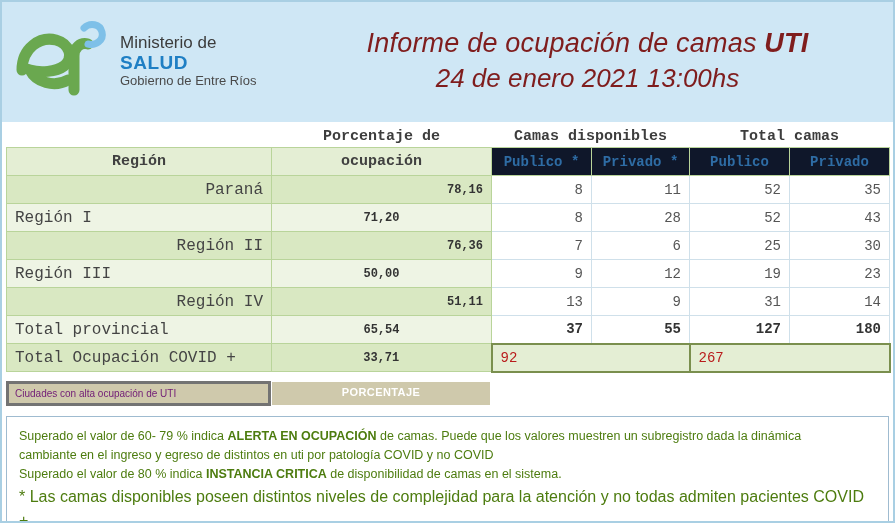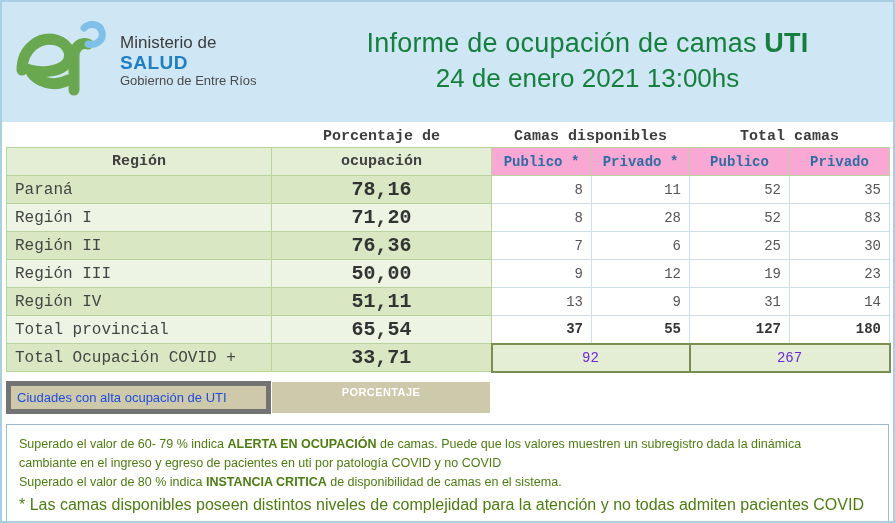--- a/index.html
+++ b/index.html
@@ -60,21 +60,22 @@
     letter-spacing: .5px;
   }
   .logo-ministry .l3 {
     font-size: 13px;
     color: #4a4a4a;
   }
   .title-block {
     flex: 1;
     text-align: center;
     padding-right: 20px;
-    color: #15803d;
+    color: #7f1d1d;
+    font-style: italic;
   }
   .title-line1 {
     font-size: 27px;
     letter-spacing: .2px;
     white-space: nowrap;
   }
   .title-line1 .strong {
     font-weight: bold;
   }
   .title-line2 {
@@ -128,80 +129,79 @@
     background: #e4eed4;
     padding: 5px 0;
   }
   .hdr td.pct-h {
     border: 1px solid #b9d49a;
     background: #e4eed4;
     padding: 5px 0;
   }
   .hdr td.sub-h {
     border: 1px solid #b9d49a;
-    background: #f9a8d4;
+    background: #0f172a;
     color: #2e6ca4;
     padding: 5px 0;
     font-size: 14px;
   }
 
   tr.data td {
     border: 1px solid #b9d49a;
     height: 28px;
     padding: 0 8px;
     box-sizing: border-box;
   }
   tr.data td.region {
     text-align: left;
     font-size: 16px;
     color: #444;
   }
   tr.data td.pct {
     text-align: center;
     font-weight: bold;
-    font-size: 20px;
+    font-size: 12px;
     color: #333;
   }
   tr.data td.num {
     text-align: right;
     font-size: 14px;
     color: #555;
     border: 1px solid #cfe0ea;
     background: #ffffff;
   }
-  tr.shade-a td.region, tr.shade-a td.pct { background: #d9e8c2; }
+  tr.shade-a td.region, tr.shade-a td.pct { background: #d9e8c2; text-align: right; }
   tr.shade-b td.region, tr.shade-b td.pct { background: #eef4e4; }
   tr.total td.region, tr.total td.pct { background: #eef4e4; }
   tr.total td.num { font-weight: bold; color: #333; }
   tr.covid td.region, tr.covid td.pct { background: #d9e8c2; }
 
   td.merge-box {
-    text-align: center;
     font-size: 14px;
-    color: #6d28d9;
+    color: #b91c1c;
     border: 2px solid #7a8f4e !important;
     background: #e4eed4 !important;
     font-weight: normal;
   }
 
   
   .strip {
     margin-top: 8px;
     padding: 0 6px;
     display: flex;
     box-sizing: border-box;
   }
   .strip .s1 {
     width: 265px;
     background: #cfc9ac;
-    color: #1d4ed8;
-    font-size: 13px;
+    color: #701a75;
+    font-size: 10px;
     padding: 4px 6px;
     box-sizing: border-box;
-    border: 5px solid #737373;
+    border: 3px solid #737373;
   }
   .strip .s2 {
     width: 220px;
     background: #cfc9ac;
     color: #ffffff;
     font-size: 11px;
     font-weight: bold;
     text-align: center;
     letter-spacing: .4px;
     padding: 4px 10px;
@@ -293,21 +293,21 @@
           <td class="num">11</td>
           <td class="num">52</td>
           <td class="num">35</td>
         </tr>
         <tr class="data shade-b">
           <td class="region">Región I</td>
           <td class="pct">71,20</td>
           <td class="num">8</td>
           <td class="num">28</td>
           <td class="num">52</td>
-          <td class="num">83</td>
+          <td class="num">43</td>
         </tr>
         <tr class="data shade-a">
           <td class="region">Región II</td>
           <td class="pct">76,36</td>
           <td class="num">7</td>
           <td class="num">6</td>
           <td class="num">25</td>
           <td class="num">30</td>
         </tr>
         <tr class="data shade-b">
@@ -344,19 +344,19 @@
     </table>
   </div>
 
   <div class="strip">
     <div class="s1">Ciudades con alta ocupación de UTI</div>
     <div class="s2">PORCENTAJE</div>
   </div>
 
   <div class="note">
     <div><span>Superado el valor de 60- 79 %  indica </span><b>ALERTA EN OCUPACIÓN</b><span> de camas. Puede que los valores muestren un subregistro dada la dinámica</span></div>
-    <div>cambiante en el ingreso y egreso de pacientes en uti por patología COVID y no COVID</div>
+    <div>cambiante en el ingreso y egreso de distintos en uti por patología COVID y no COVID</div>
     <div><span>Superado el valor de 80 % indica </span><b>INSTANCIA CRITICA</b><span> de disponibilidad de camas en el sistema.</span></div>
     <div class="l-last">* Las camas disponibles poseen distintos niveles de complejidad para la atención y no todas admiten pacientes COVID +</div>
   </div>
 
   <div class="frame-border"></div>
 </div>
 
 </body></html>

